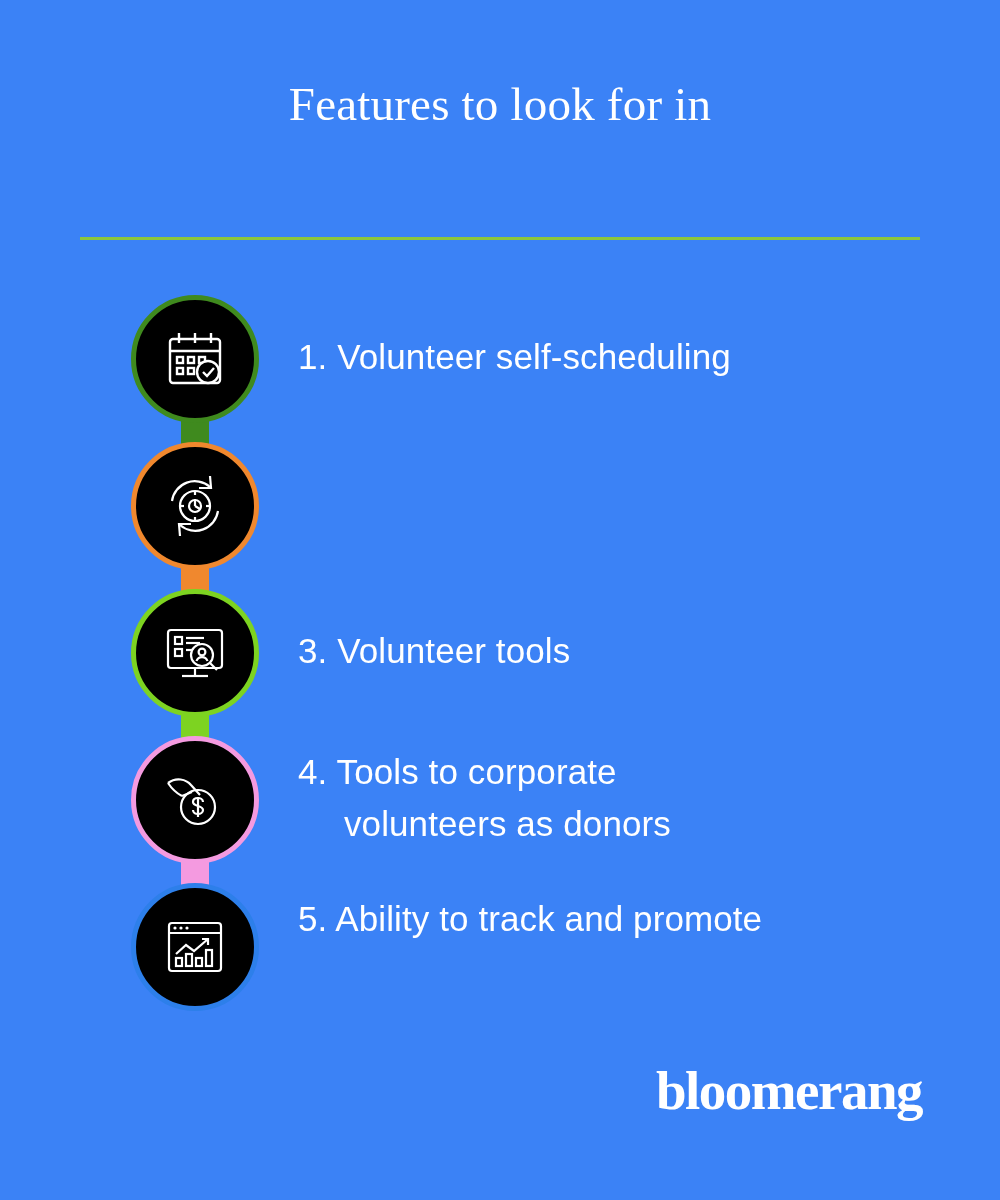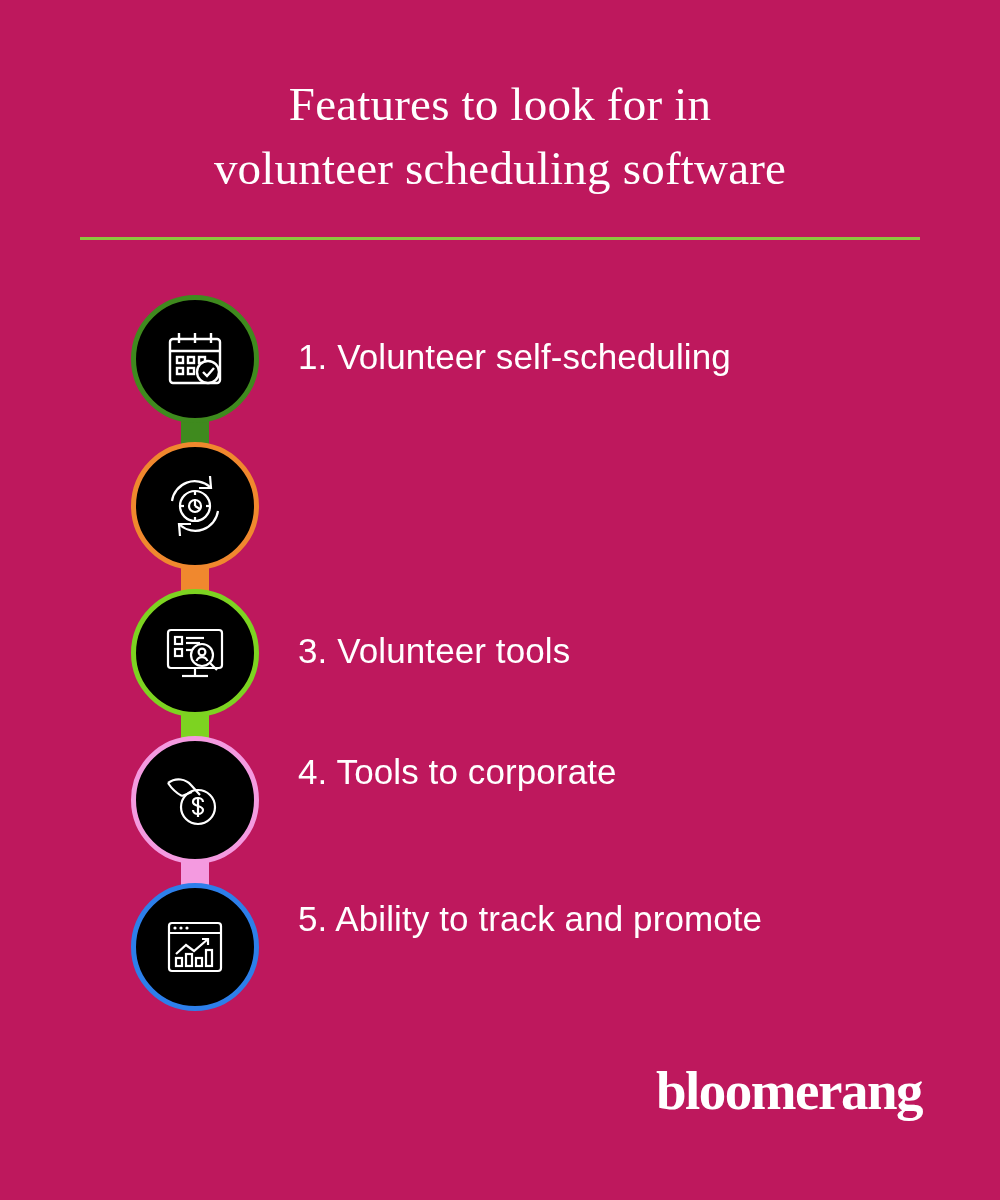--- a/index.html
+++ b/index.html
@@ -12,21 +12,21 @@
     height: 1200px;
     overflow: hidden;
     font-family: "Liberation Sans", sans-serif;
     color: #ffffff;
     position: relative;
   }
 
   .canvas {
     position: absolute;
     inset: 0;
-    background: #be185d;
+    background: #3b82f6;
   }
 
   
   .title-block {
     position: absolute;
     top: 72px;
     left: 0;
     width: 1000px;
     text-align: center;
   }
@@ -128,21 +128,20 @@
     color: #ffffff;
   }
 </style>
 </head>
 <body>
 
 <div class="canvas">
 
   <div class="title-block">
     <div class="title-line">Features to look for in</div>
-    <div class="title-line">volunteer scheduling software</div>
   </div>
 
   <div class="title-rule"></div>
 
   <div class="list">
 
     <div class="row">
       <div class="connector" style="top:100px;height:80px;background:#3F8A1E;"></div>
       <div class="circle-wrap">
         <div class="circle" style="border-color:#3F8A1E;">
@@ -234,20 +233,21 @@
               <circle cx="38" cy="42" r="17"></circle>
               <path d="M38 32 v20"></path>
               <path d="M43 37 c0 -3 -3 -4 -5 -4 c-3 0 -5 1.6 -5 4 c0 5 10 3 10 8 c0 2.6 -2.4 4 -5 4 c-2.4 0 -5 -1.2 -5 -4"></path>
             </svg>
           </span>
         </div>
       </div>
       <div class="row-text two-line">
         <span class="num">4.</span>
         <span>Tools to corporate</span>
+        <span class="indent">volunteers as donors</span>
       </div>
     </div>
 
     <div class="row">
       <div class="circle-wrap">
         <div class="circle" style="border-color:#2D7FEA;">
           <span>
             <svg width="70" height="70" viewBox="0 0 70 70" fill="none" stroke="#ffffff" stroke-width="2.2">
               <rect x="9" y="11" width="52" height="48" rx="3"></rect>
               <line x1="9" y1="21" x2="61" y2="21"></line>

